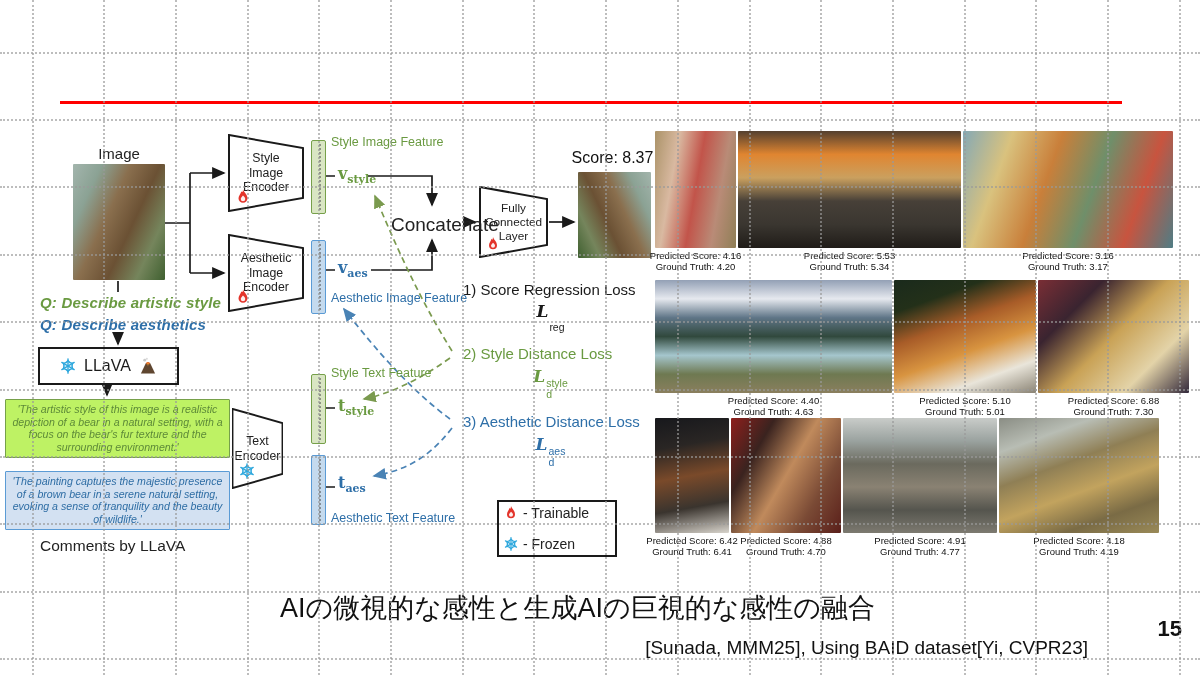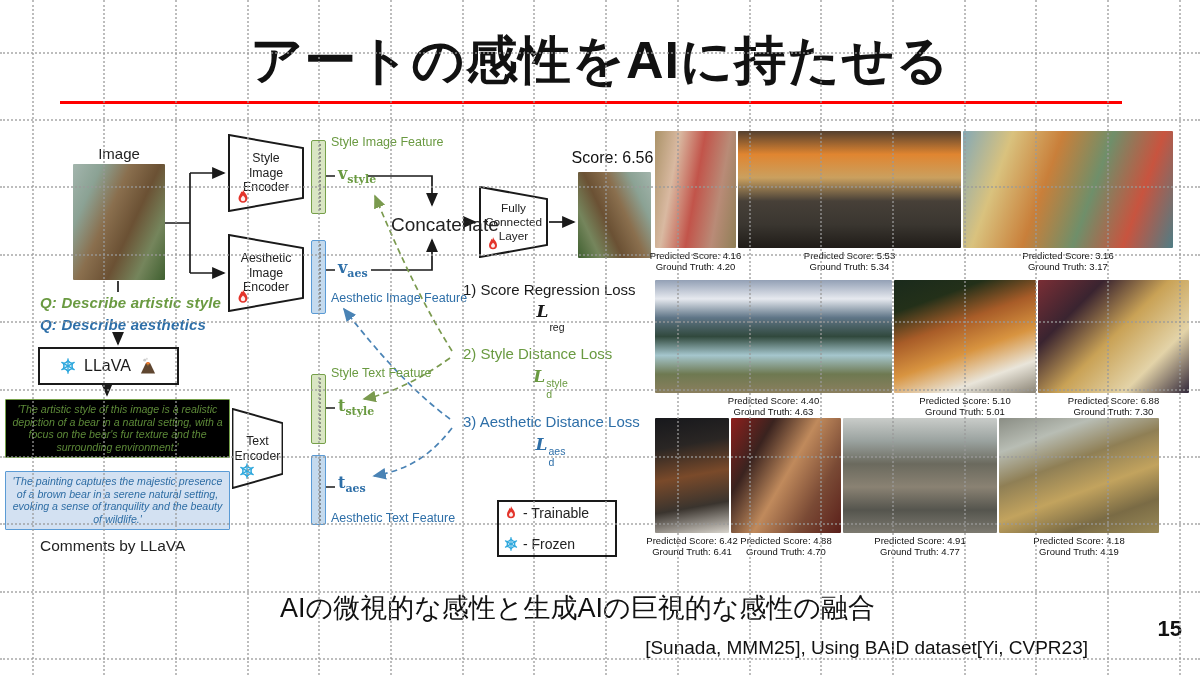--- a/index.html
+++ b/index.html
@@ -53,21 +53,21 @@
          vertical-align:-5px;margin-left:1px;text-align:left;}
   .stack sup,.stack sub{font-size:10.5px;line-height:1.05;}
 
   .qline{left:40px;font-size:15px;font-style:italic;font-weight:bold;letter-spacing:.2px;z-index:3;}
   .llava-box{left:38px;top:347px;width:137px;height:34px;border:2.5px solid #1a1a1a;background:#fff;
              display:flex;align-items:center;justify-content:center;gap:7px;font-size:16px;z-index:3;}
   .llava-box .icon{width:18px;height:18px;}
 
   .comment{left:5px;width:219px;border:1.5px solid;border-radius:1px;text-align:center;
            font-size:10.6px;line-height:1.2;font-style:italic;padding:3px 2px;z-index:3;}
-  .comment-style{top:399px;background:#000000;border-color:#76a04a;color:#5d8a38;}
+  .comment-style{top:399px;background:#bef264;border-color:#76a04a;color:#5d8a38;}
   .comment-aes{top:471px;background:#d3e1f2;border-color:#5b9bd5;color:#2e6da4;}
   .comments-caption{left:40px;top:537px;font-size:15.5px;color:#222;z-index:3;text-align:center;}
 
   .legend{left:497px;top:500px;width:112px;height:53px;border:2.5px solid #1a1a1a;background:#fff;
           display:flex;flex-direction:column;justify-content:center;gap:15px;padding-left:4px;z-index:3;}
   .legend-row{display:flex;align-items:center;gap:4px;font-size:14px;color:#222;}
   .legend-row .icon{width:16px;height:16px;}
 
   .gallery{left:655px;top:131px;width:522px;height:430px;z-index:3;}
   .g-row{position:absolute;left:0;display:flex;gap:2px;}
@@ -109,21 +109,20 @@
       <div class="gh" style="top: 186.3px;"></div>
       <div class="gh" style="top: 253.7px;"></div>
       <div class="gh" style="top: 321.1px;"></div>
       <div class="gh" style="top: 388.5px;"></div>
       <div class="gh" style="top: 455.9px;"></div>
       <div class="gh" style="top: 523.3px;"></div>
       <div class="gh" style="top: 590.7px;"></div>
       <div class="gh" style="top: 658.1px;"></div>
     </div>
 
-  <div class="abs title">アートの感性をAIに持たせる</div>
   <div class="abs title-rule"></div>
 
   <svg class="connectors">
     <defs>
       <marker id="mb" markerWidth="9" markerHeight="9" refX="7" refY="3.5" orient="auto">
           <path d="M0,0 L8,3.5 L0,7 z" fill="#1a1a1a"></path>
         </marker>
       <marker id="mg" markerWidth="9" markerHeight="9" refX="7" refY="3.5" orient="auto">
           <path d="M0,0 L8,3.5 L0,7 z" fill="#7a9a4e"></path>
         </marker>
@@ -239,21 +238,21 @@
   <span class="abs feat-var green" style="left:338px;top:164px"><i>v</i><sub>style</sub></span>
   <span class="abs feat-var blue" style="left:338px;top:258px"><i>v</i><sub>aes</sub></span>
   <div class="abs feat-label blue" style="left:331px;top:291px">Aesthetic Image Feature</div>
   <div class="abs feat-label green" style="left:331px;top:366px">Style Text Feature</div>
   <span class="abs feat-var green" style="left:338px;top:396px"><i>t</i><sub>style</sub></span>
   <span class="abs feat-var blue" style="left:338px;top:473px"><i>t</i><sub>aes</sub></span>
   <div class="abs feat-label blue" style="left:331px;top:511px">Aesthetic Text Feature</div>
 
   <div class="abs concat">Concatenate</div>
 
-  <div class="abs score">Score: 6.56</div>
+  <div class="abs score">Score: 8.37</div>
   <div class="abs painting bear-out" style="background: linear-gradient(115deg, rgb(163, 181, 173), rgb(139, 162, 148), rgb(138, 111, 78), rgb(107, 81, 52), rgb(117, 133, 92), rgb(63, 96, 48));"></div>
 
   <div class="abs loss-label" style="top:281px;color:#1a1a1a">1) Score Regression Loss</div>
   <div class="abs loss-formula" style="top:301px;color:#1a1a1a"><i class="cal">L</i><span class="stack">
         <sup></sup>
         <sub>reg</sub>
       </span></div>
   <div class="abs loss-label green" style="top:345px">2) Style Distance Loss</div>
   <div class="abs loss-formula green" style="top:366px"><i class="cal">L</i><span class="stack">
         <sup>style</sup>

